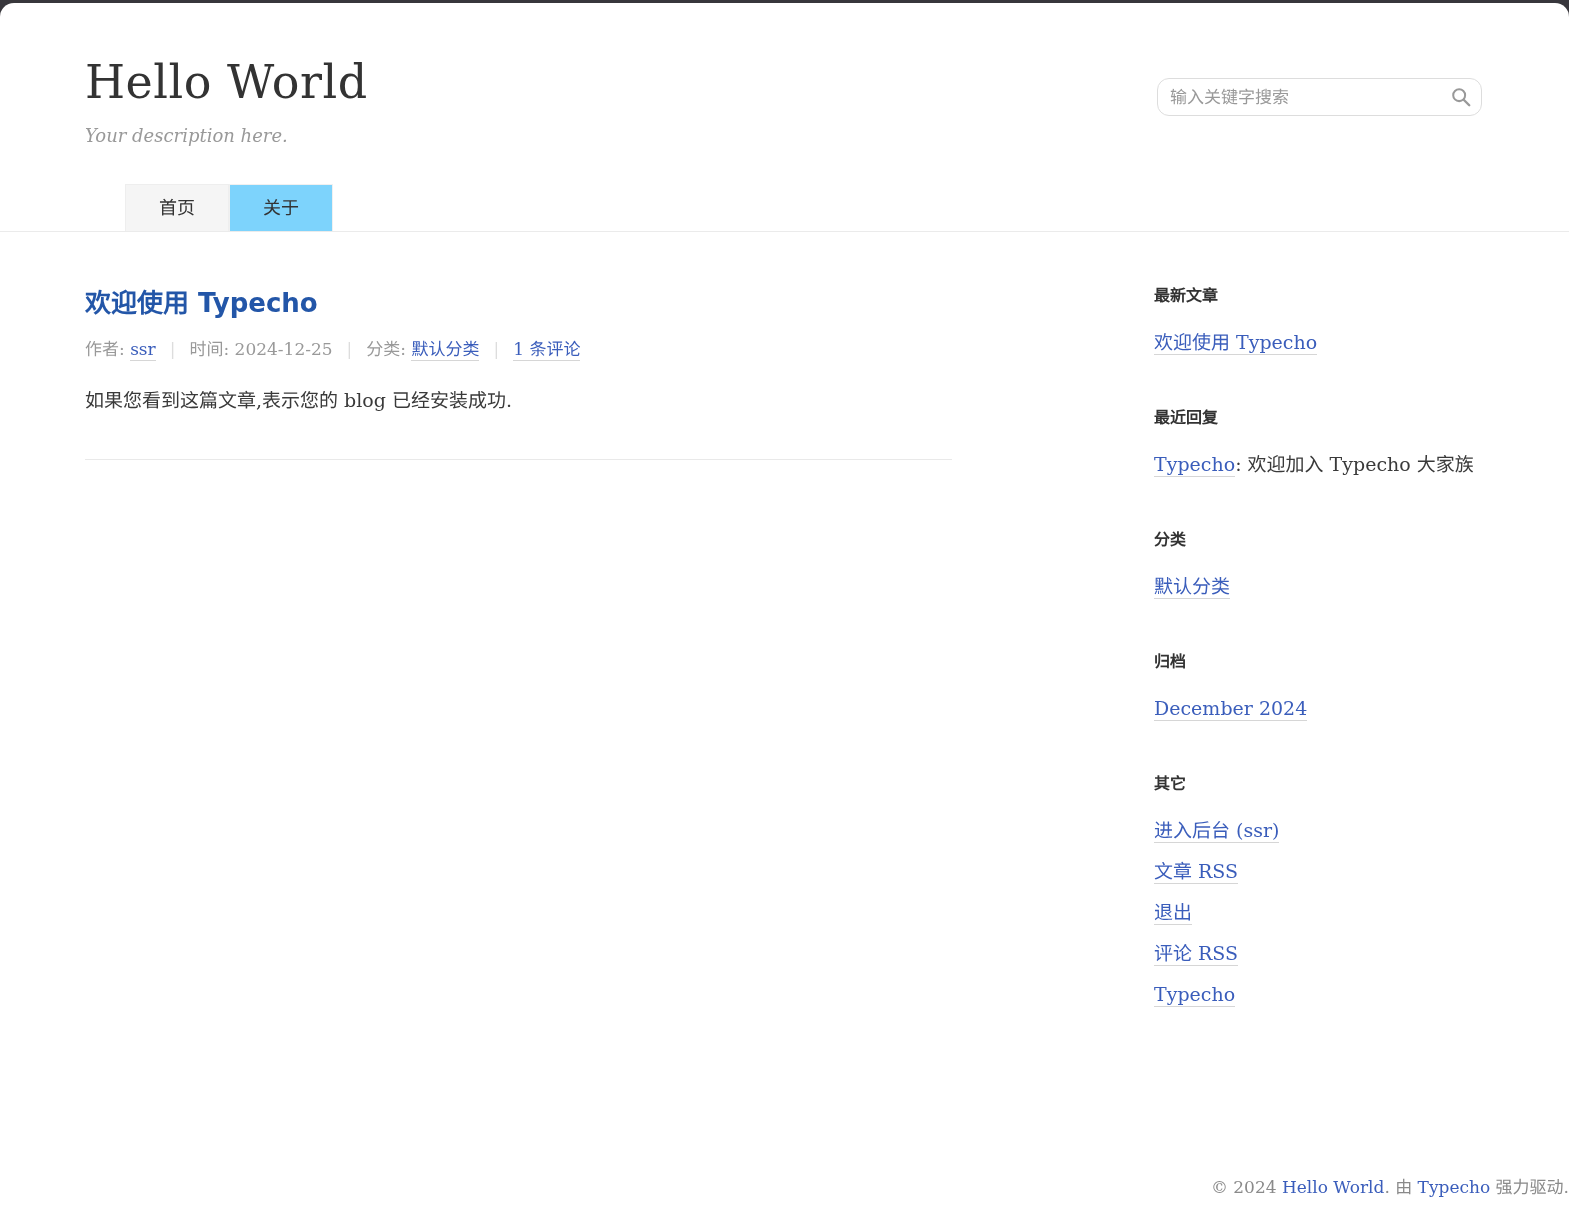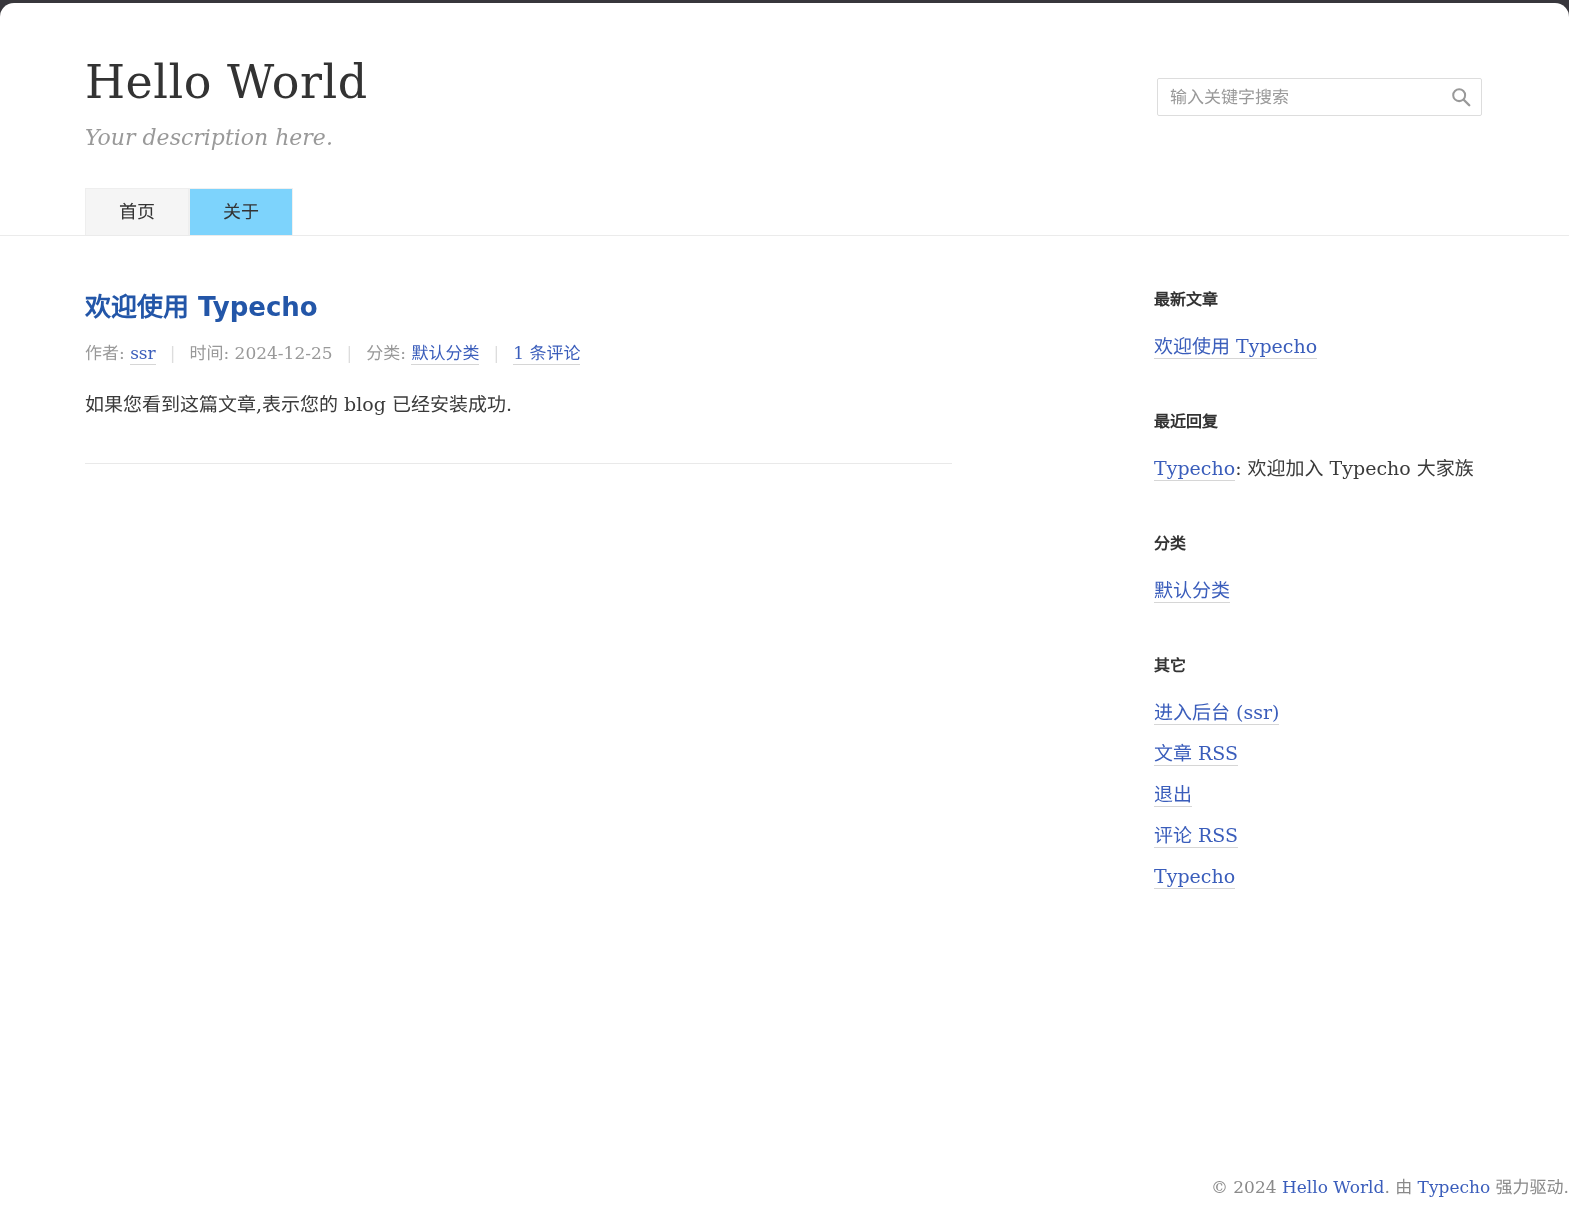--- a/index.html
+++ b/index.html
@@ -40,35 +40,35 @@
     font-size: 46px;
     font-weight: 400;
     color: var(--title-color);
     font-family: "DejaVu Serif", "Liberation Serif", serif;
     letter-spacing: 0.5px;
   }
   .site-title a { color: inherit; text-decoration: none; }
   .site-description {
     margin: 16px 0 0;
     font-style: italic;
-    font-size: 22px;
+    font-size: 18px;
     color: var(--muted-color);
   }
   .search-box {
     position: absolute;
     top: 75px;
     right: 87px;
     width: 325px;
     height: 38px;
   }
   .search-input {
     width: 100%;
     height: 100%;
     border: 1px solid #dddddd;
-    border-radius: 2px;
+    border-radius: 12px;
     padding: 0 44px 0 12px;
     font-size: 17px;
     color: #444;
     font-family: inherit;
     outline: none;
     background: #fff;
   }
   .search-input::placeholder { color: var(--muted-color); opacity: 1; }
   .search-icon {
     position: absolute;
@@ -91,20 +91,21 @@
     padding: 12px 33px;
     font-size: 18px;
     color: #333;
     text-decoration: none;
     line-height: 22px;
   }
   .nav-item.active {
     background: var(--tab-active-bg);
     border: 1px solid #eeeeee;
     border-bottom: none;
+    margin-left: 40px;
   }
   .nav-item.plain {
     background: #7dd3fc;
     border: 1px solid #f0f0f0;
     border-bottom: none;
   }
   
   .main-wrap {
     flex: 1;
     display: flex;
@@ -234,20 +235,26 @@
         </ul>
       </section>
 
       <section class="widget">
         <h3 class="widget-title">分类</h3>
         <ul class="widget-list">
           <li><a href="#">默认分类</a></li>
         </ul>
       </section>
 
+      <section class="widget">
+        <h3 class="widget-title">归档</h3>
+        <ul class="widget-list">
+          <li><a href="#">December 2024</a></li>
+        </ul>
+      </section>
 
       <section class="widget">
         <h3 class="widget-title">其它</h3>
         <ul class="widget-list">
           <li><a href="#">进入后台 (ssr)</a></li>
           <li><a href="#">文章 RSS</a></li>
           <li><a href="#">退出</a></li>
           <li><a href="#">评论 RSS</a></li>
           <li><a href="#">Typecho</a></li>
         </ul>

